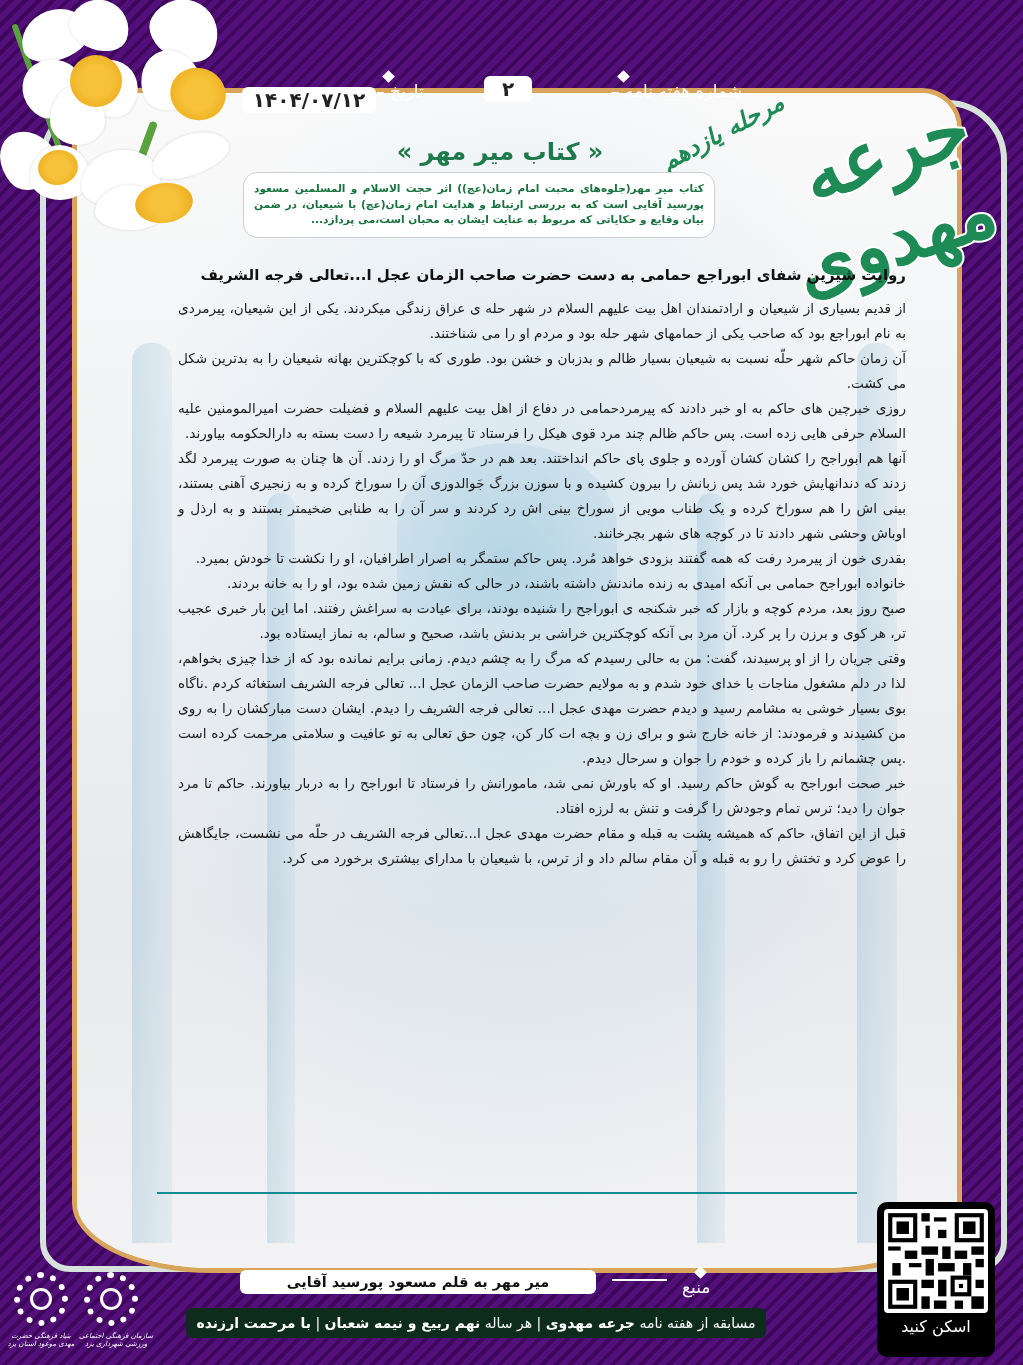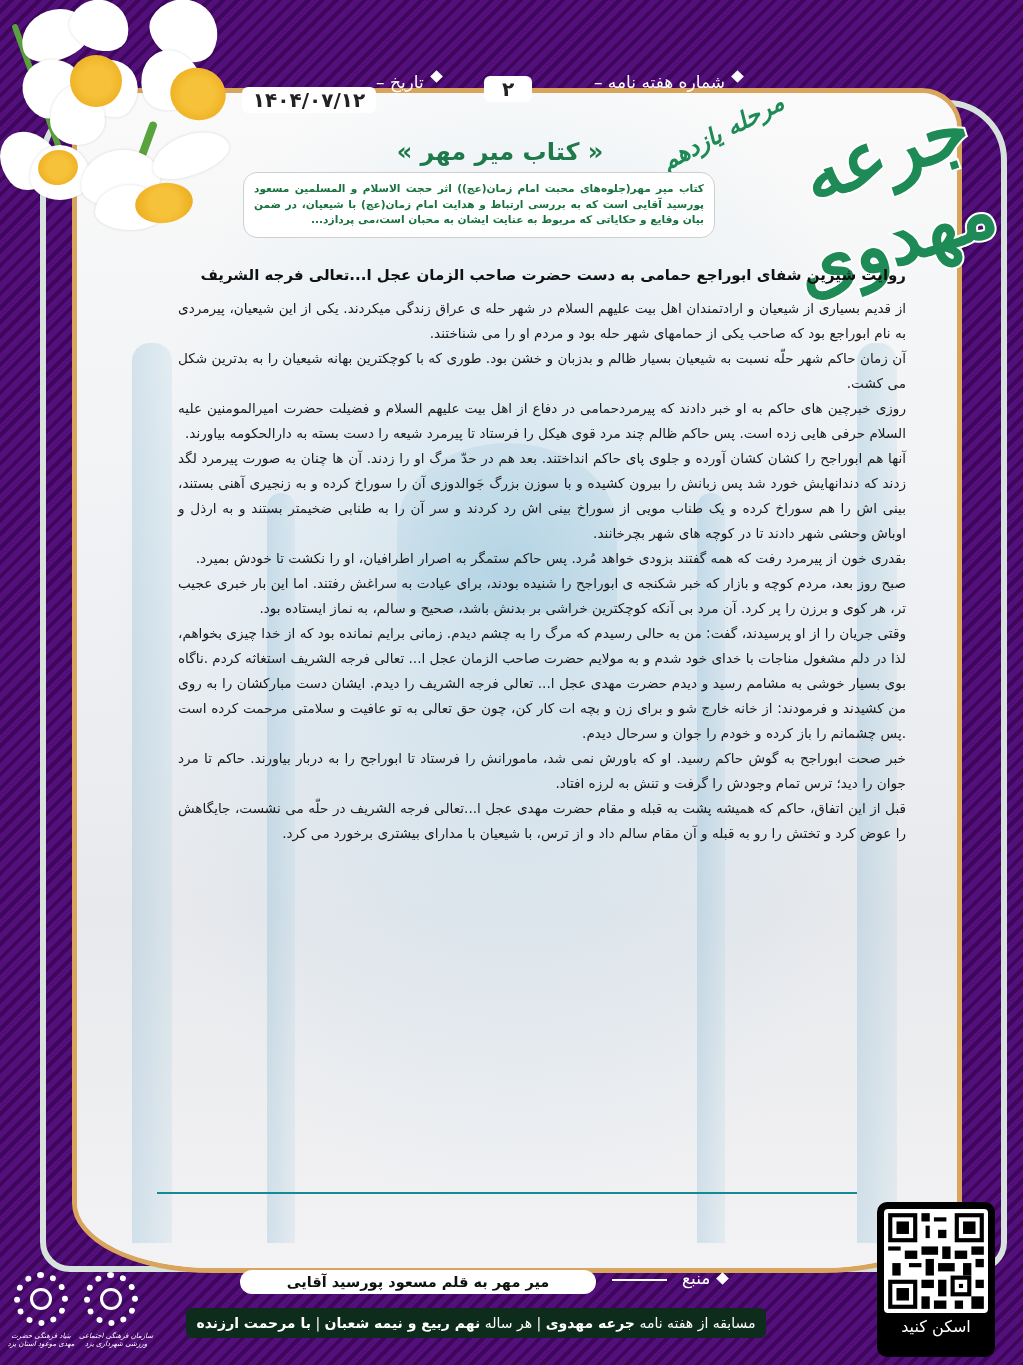--- a/index.html
+++ b/index.html
@@ -13,21 +13,21 @@
   
   .panel{position:absolute;left:72px;top:88px;width:880px;height:1175px;background:#f5f5f7;border:5px solid #d9a45c;
     border-radius:40px 40px 140px 140px / 40px 40px 70px 70px;overflow:hidden;}
   .panel-bg{position:absolute;inset:0;
     background:radial-gradient(ellipse at 50% 45%, rgba(150,200,225,0.35) 0%, rgba(180,215,235,0.25) 30%, rgba(240,240,244,0) 65%),
       linear-gradient(180deg,#fafafa 0%,#eef0f3 45%,#e8e9ec 70%,#f3f3f5 100%);}
   .minaret{position:absolute;width:40px;background:linear-gradient(90deg,rgba(120,175,205,0.28),rgba(160,200,220,0.18));border-radius:18px 18px 0 0;}
   .dome{position:absolute;border-radius:50% 50% 0 0;background:radial-gradient(ellipse at 50% 70%,rgba(100,170,200,0.28),rgba(140,190,215,0.12));}
   
   .header-strip{position:absolute;left:232px;top:72px;width:510px;height:34px;}
-  .hdr-item{position:absolute;top:0;height:34px;display:flex;align-items:flex-start;color:#fff;font-size:17px;direction:rtl;white-space:nowrap;}
+  .hdr-item{position:absolute;top:0;height:34px;display:flex;align-items:flex-end;color:#fff;font-size:17px;direction:rtl;white-space:nowrap;flex-direction:column;}
   .pill{position:absolute;top:4px;height:26px;background:#fff;border-radius:6px;display:flex;align-items:center;justify-content:center;font-weight:bold;color:#222;font-size:20px;}
   .diamond{display:inline-block;width:9px;height:9px;background:#fff;transform:rotate(45deg);margin-left:8px;}
   
   .logo{position:absolute;left:700px;top:40px;width:310px;height:180px;}
   .logo-text{position:absolute;right:30px;top:40px;font-family:"DejaVu Serif",serif;font-size:74px;font-weight:bold;color:#1e8a55;
     -webkit-text-stroke:4px #fff;paint-order:stroke fill;direction:rtl;transform:rotate(-18deg);transform-origin:right center;letter-spacing:-2px;
     text-shadow:0 0 0 #fff;}
   .stage-text{position:absolute;left:655px;top:118px;font-size:24px;font-weight:bold;color:#1e8a55;transform:rotate(-28deg);direction:rtl;font-style:italic;}
   .book-title{position:absolute;left:390px;top:138px;width:220px;text-align:center;font-size:24px;font-weight:bold;color:#1e7a4a;direction:rtl;}
   .intro-box{position:absolute;left:243px;top:172px;width:472px;height:66px;border:1.5px solid #cfcfcf;border-radius:14px;background:#fff;
@@ -36,23 +36,23 @@
   .article{position:absolute;left:178px;top:266px;width:728px;direction:rtl;color:#1a1a1a;}
   .article h2{margin:0 0 12px 0;font-size:15px;font-weight:bold;color:#111;}
   .article p{margin:0;font-size:13.6px;line-height:25px;text-align:justify;text-align-last:right;}
   .divider{position:absolute;left:157px;top:1192px;width:700px;height:2px;background:#128c93;}
   
   .flowers{position:absolute;left:0;top:0;width:260px;height:245px;}
   .petal{position:absolute;background:#fff;border-radius:50% 50% 50% 50% / 60% 60% 40% 40%;box-shadow:0 0 3px rgba(0,0,0,0.15);}
   .cup{position:absolute;background:radial-gradient(circle,#f6c23a 40%,#e9a514 100%);border-radius:50%;}
   .stem{position:absolute;background:#5aa23d;border-radius:4px;}
   
-  .source-label{position:absolute;left:605px;top:1268px;color:#fff;font-size:17px;direction:rtl;display:flex;align-items:center;}
+  .source-label{position:absolute;left:605px;top:1268px;color:#fff;font-size:17px;direction:rtl;display:flex;align-items:center;flex-direction:column;}
   .source-line{position:absolute;left:612px;top:1279px;width:55px;height:1.5px;background:#fff;}
-  .source-box{position:absolute;left:240px;top:1270px;width:356px;height:24px;background:#fff;border-radius:12px;text-align:center;font-weight:bold;font-size:14.5px;line-height:24px;direction:rtl;color:#111;}
+  .source-box{position:absolute;left:240px;top:1270px;width:356px;height:24px;background:#fff;border-radius:6px;text-align:center;font-weight:bold;font-size:14.5px;line-height:24px;direction:rtl;color:#111;}
   .contest-bar{position:absolute;left:186px;top:1308px;width:580px;height:30px;background:#0e2c1c;border-radius:6px;color:#fff;font-size:14px;line-height:30px;text-align:center;direction:rtl;white-space:nowrap;}
   .contest-bar b{font-weight:bold;}
   
   .qr{position:absolute;left:877px;top:1202px;width:118px;height:155px;background:#000;border-radius:10px;}
   .qr-inner{position:absolute;left:7px;top:7px;width:104px;height:104px;background:#fff;border-radius:4px;}
   .qr-label{position:absolute;left:0;top:115px;width:118px;text-align:center;color:#fff;font-size:16px;direction:rtl;}
   
   .org-logos{position:absolute;left:6px;top:1262px;width:160px;height:95px;}
   .rosette{position:absolute;width:54px;height:54px;border-radius:50%;border:6px dotted #fff;box-sizing:border-box;}
   .rosette-core{position:absolute;width:22px;height:22px;border-radius:50%;border:3px solid #fff;box-sizing:border-box;}
@@ -118,20 +118,21 @@
 <div class="book-title">« کتاب میر مهر »</div>
 <div class="intro-box">کتاب میر مهر(جلوه‌های محبت امام زمان(عج)) اثر حجت الاسلام و المسلمین مسعود پورسید آقایی است که به بررسی ارتباط و هدایت امام زمان(عج) با شیعیان، در ضمن بیان وقایع و حکایاتی که مربوط به عنایت ایشان به محبان است،می پردازد...</div>
 
 <div class="article">
   <h2>روایت شیرین شفای ابوراجع حمامی به دست حضرت صاحب الزمان عجل ا...تعالی فرجه الشریف</h2>
   <p>از قدیم بسیاری از شیعیان و ارادتمندان اهل بیت علیهم السلام در شهر حله ی عراق زندگی میکردند. یکی از این شیعیان، پیرمردی به نام ابوراجع بود که صاحب یکی از حمامهای شهر حله بود و مردم او را می شناختند.</p>
   <p>آن زمان حاکم  شهر حلّه نسبت به شیعیان بسیار ظالم و بدزبان و خشن بود. طوری که با کوچکترین بهانه شیعیان را به بدترین شکل می کشت.</p>
   <p> روزی خبرچین های حاکم به او خبر دادند که پیرمردحمامی در دفاع از اهل بیت علیهم السلام و فضیلت حضرت امیرالمومنین علیه السلام حرفی هایی زده است. پس حاکم ظالم چند مرد قوی هیکل را فرستاد تا پیرمرد شیعه را دست بسته به دارالحکومه بیاورند.</p>
   <p>آنها هم ابوراجح را کشان کشان آورده و جلوی پای حاکم انداختند. بعد هم در حدّ مرگ او را زدند. آن ها چنان به صورت پیرمرد لگد زدند که دندانهایش خورد شد پس زبانش را بیرون کشیده و با سوزن بزرگ جَوالدوزی آن را سوراخ کرده و به زنجیری آهنی بستند، بینی اش را هم سوراخ کرده و یک طناب مویی از سوراخ بینی اش رد کردند و سر آن را به طنابی ضخیمتر بستند و به ارذل و اوباش وحشی  شهر دادند تا در کوچه های شهر بچرخانند.</p>
   <p>بقدری خون از پیرمرد رفت که همه گفتند بزودی خواهد مُرد. پس حاکم ستمگر به اصرار اطرافیان، او را نکشت تا خودش بمیرد.</p>
+  <p>خانواده ابوراجح حمامی بی آنکه امیدی به زنده ماندنش داشته باشند، در حالی که نقش زمین شده بود، او را به خانه بردند.</p>
   <p>صبح روز بعد، مردم کوچه و بازار که خبر شکنجه ی ابوراجح را شنیده بودند، برای عیادت به سراغش رفتند. اما این بار خبری عجیب تر، هر کوی و برزن را پر کرد. آن مرد بی آنکه کوچکترین خراشی بر بدنش باشد، صحیح و سالم، به نماز ایستاده بود.</p>
   <p>وقتی جریان را از او پرسیدند، گفت: من به حالی رسیدم که مرگ را به چشم دیدم. زمانی برایم نمانده بود که از خدا چیزی بخواهم، لذا در دلم مشغول مناجات با خدای خود شدم و به مولایم حضرت صاحب الزمان عجل ا... تعالی فرجه الشریف استغاثه کردم .ناگاه بوی بسیار خوشی به مشامم رسید و دیدم حضرت مهدی عجل ا... تعالی فرجه الشریف را دیدم. ایشان دست مبارکشان را به روی من کشیدند و فرمودند: از خانه خارج شو و برای زن و بچه ات کار کن، چون حق تعالی به تو عافیت و سلامتی مرحمت کرده است .پس چشمانم را باز کرده و خودم را جوان و سرحال دیدم.</p>
   <p>خبر صحت ابوراجح به گوش حاکم رسید. او که باورش نمی شد، مامورانش را فرستاد تا ابوراجح را به دربار بیاورند. حاکم تا مرد جوان را دید؛ ترس تمام وجودش را گرفت و تنش به لرزه افتاد.</p>
   <p>قبل از این اتفاق، حاکم که همیشه پشت به قبله و مقام حضرت مهدی عجل ا...تعالی فرجه الشریف در حلّه می نشست، جایگاهش را عوض کرد و تختش را رو به قبله و آن مقام سالم داد و از ترس، با شیعیان با مدارای بیشتری برخورد می کرد.</p>
 </div>
 
 <div class="divider"></div>
 
 <div class="source-line"></div>
 <div class="source-label" style="left:682px;">

